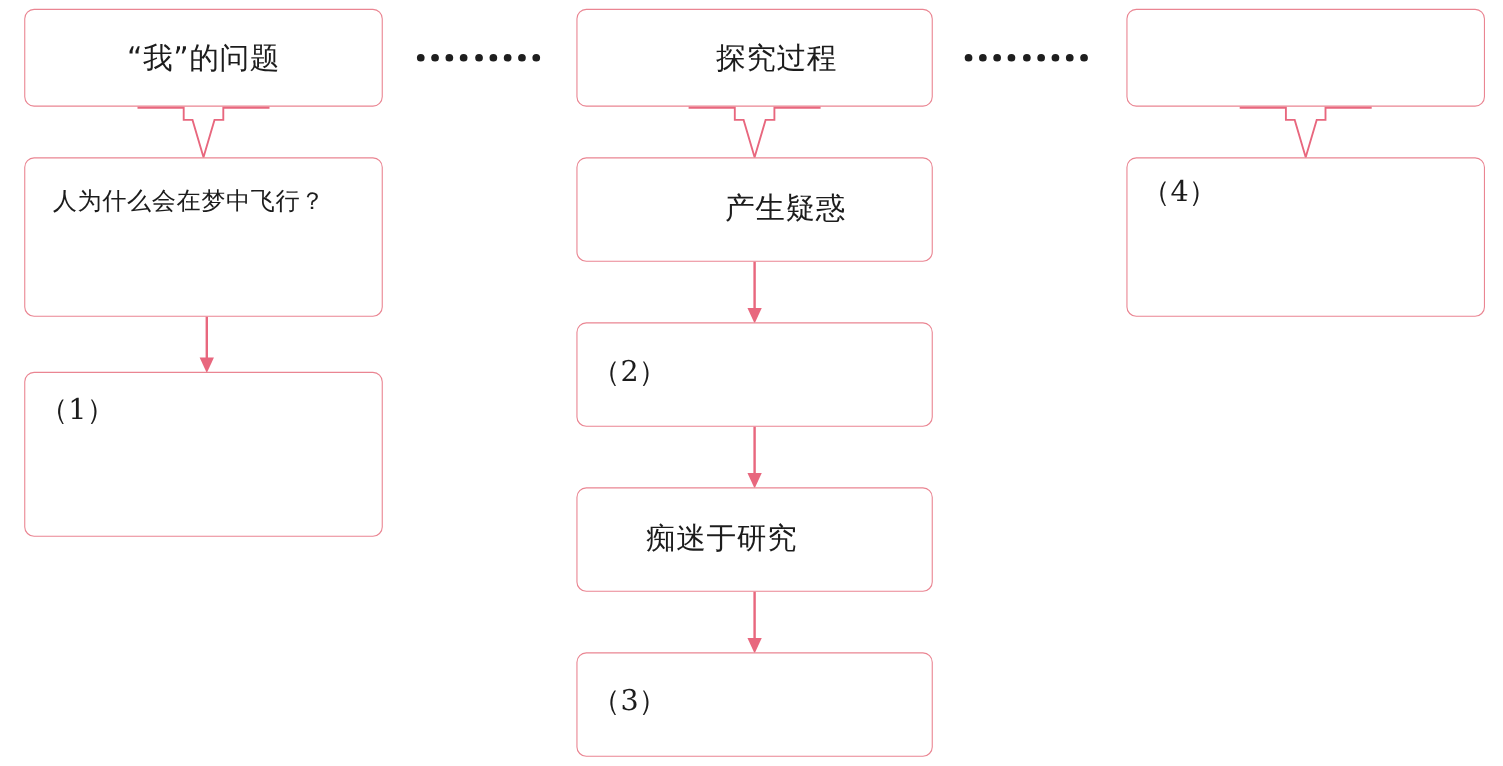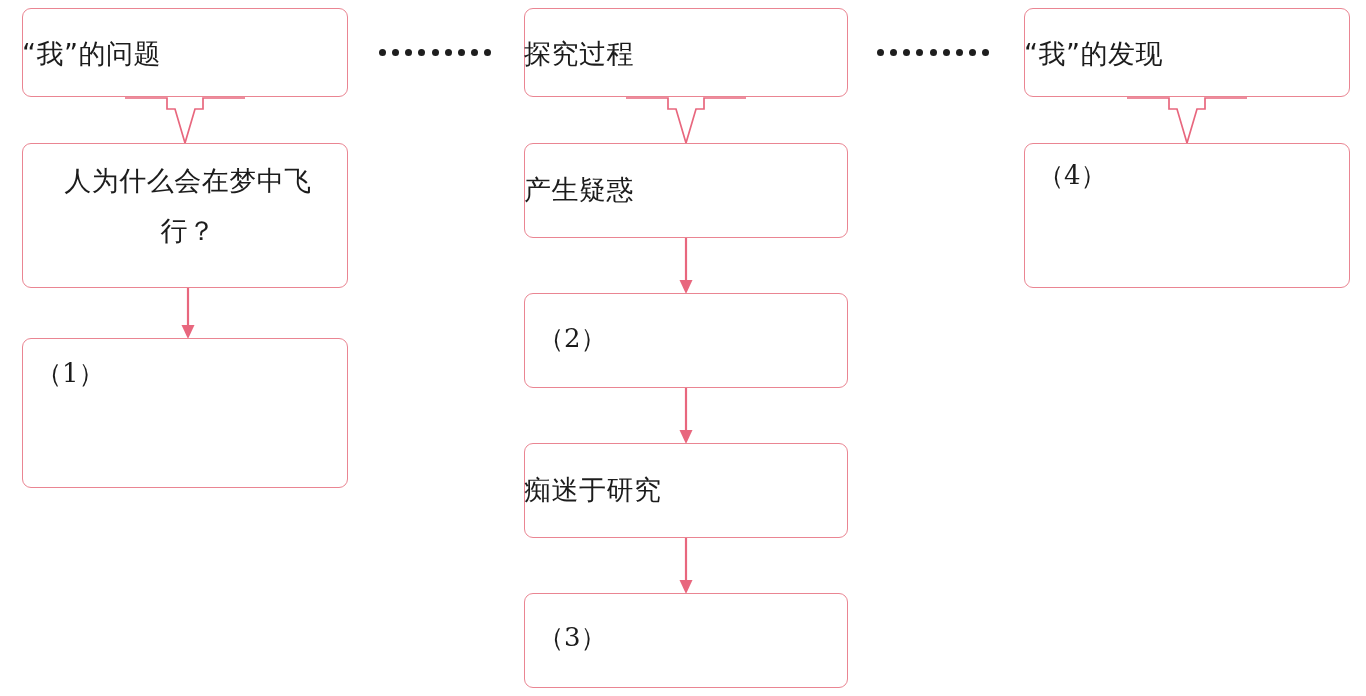--- a/index.html
+++ b/index.html
@@ -36,33 +36,34 @@
   .node-text {
     position: absolute;
     box-sizing: border-box;
     color: #1c1c1c;
   }
 
   
   .text-center {
     left: 0;
     right: 0;
+    text-align: center;
     font-size: 27px;
     line-height: 1.35;
     font-family: "DejaVu Sans", "Liberation Sans", sans-serif;
     font-weight: 400;
     letter-spacing: 0.5px;
   }
 
   
   .text-wrap {
-    text-align: center;
-    font-size: 27px;
+    text-align: left;
+    font-size: 22px;
     line-height: 50px;
-    font-family: Liberation Mono, monospace;
+    font-family: Liberation Sans, sans-serif;
     letter-spacing: 0.5px;
   }
 
   
   .text-slot {
     text-align: left;
     font-size: 26px;
     line-height: 1;
     font-family: "DejaVu Serif", "Liberation Serif", serif;
     letter-spacing: 0px;
@@ -162,21 +163,20 @@
     <span class="dot"></span>
     <span class="dot"></span>
     <span class="dot"></span>
     <span class="dot"></span>
     <span class="dot"></span>
     <span class="dot"></span>
     <span class="dot"></span>
   </div>
 
   <div class="node-box" style="left:1024px; top:8px; width:326px; height:89px;"></div>
-  <div class="node-text text-center" style="left:1024px; width:326px; top:36px;">“我”的发现</div>
 
   <svg class="chevron-link" viewBox="0 0 120 50" width="120" height="50" style="left:1127px; top:97px;">
     <path d="M 0 1 L 42 1 L 42 12 L 50 12 L 60 46 L 70 12 L 78 12 L 78 1 L 120 1" fill="none" stroke="#e8677e" stroke-width="1.7" stroke-linejoin="miter"></path>
   </svg>
 
   <div class="node-box" style="left:1024px; top:143px; width:326px; height:145px;"></div>
   <div class="node-text text-slot" style="left:1038px; top:162px; width:200px;">（4）</div>
 
 </div>
 

